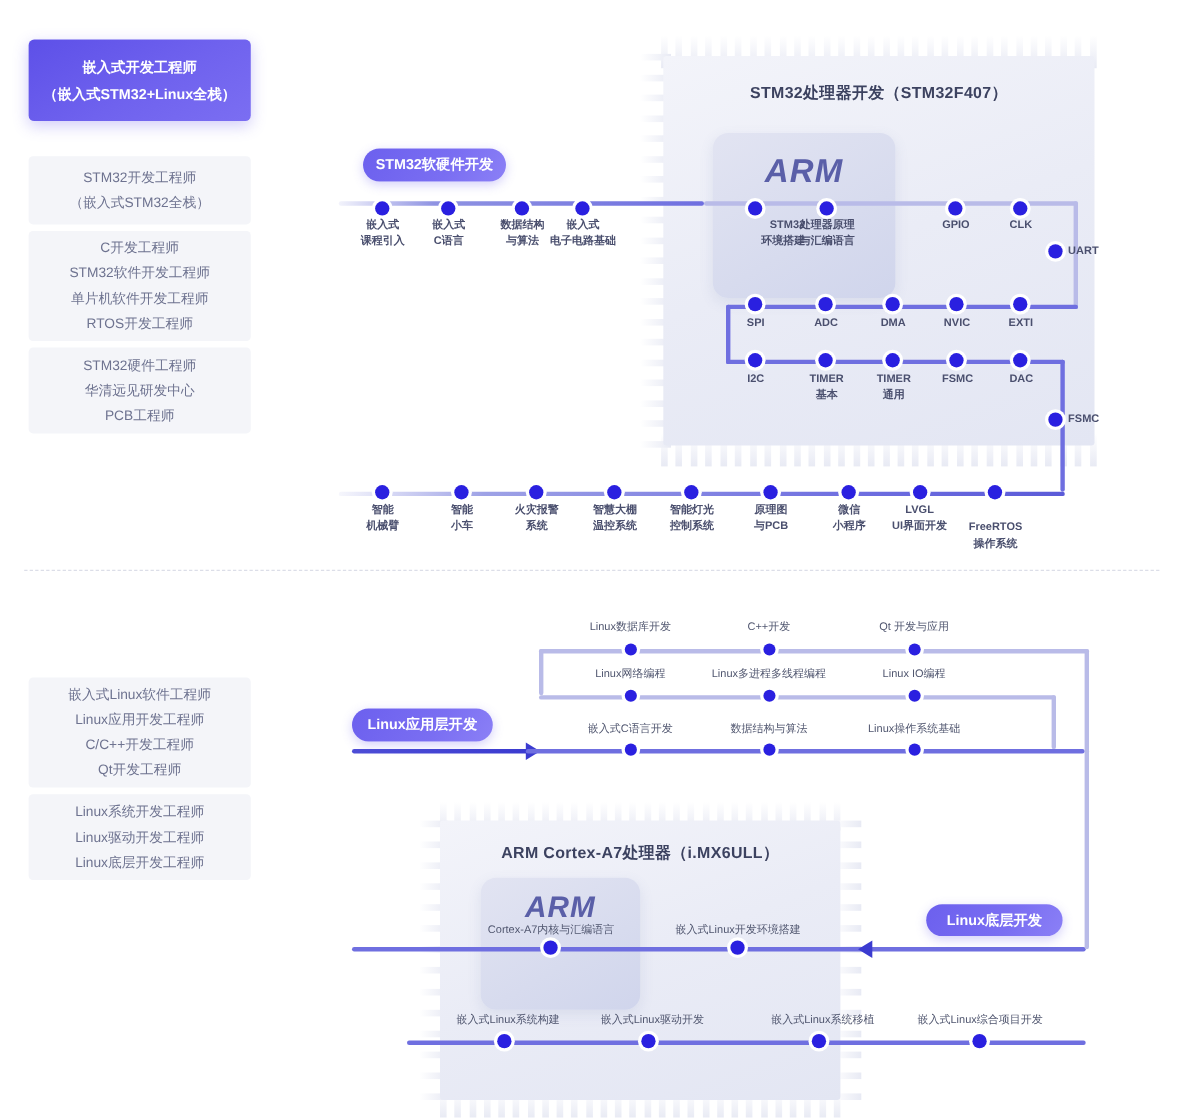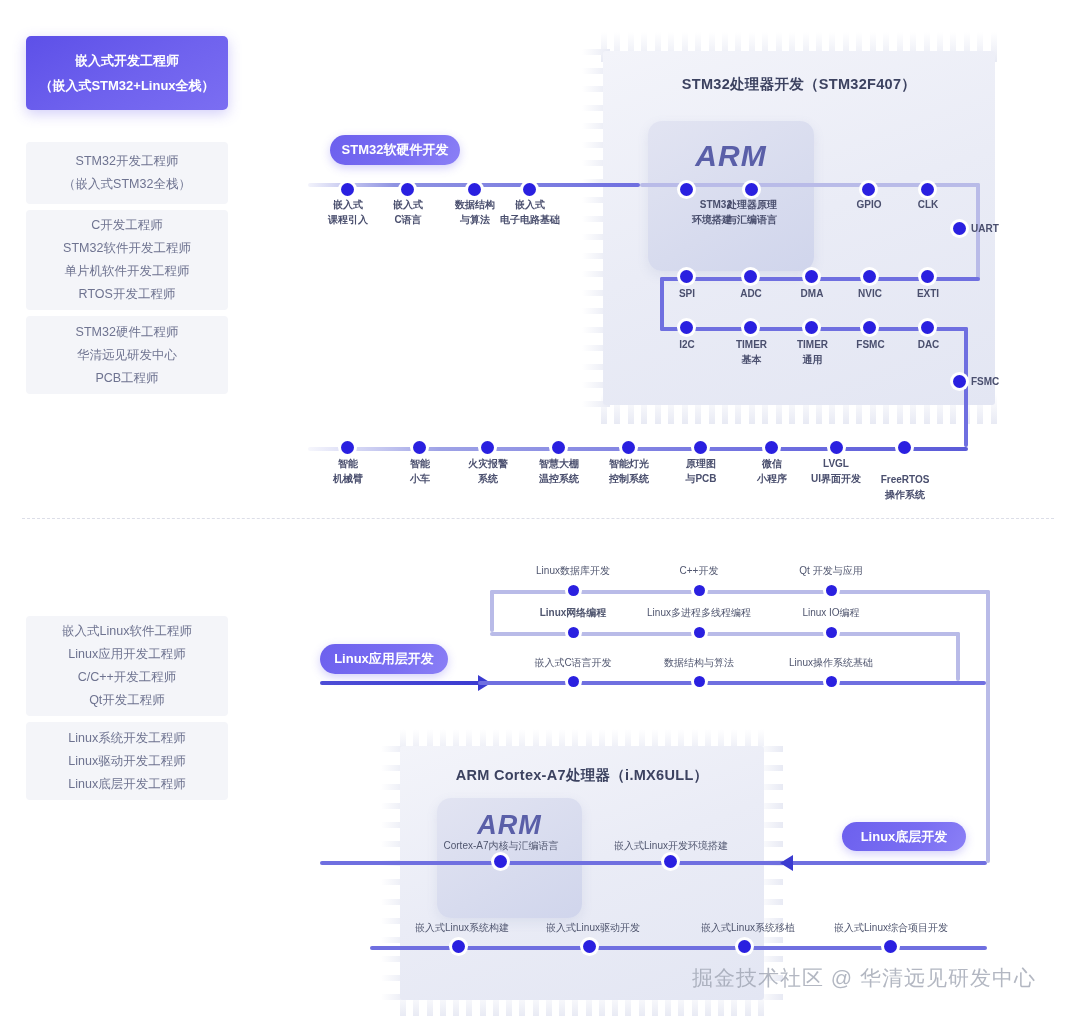--- a/index.html
+++ b/index.html
@@ -339,21 +339,21 @@
   <div class="rail h" style="left:478px;top:681px;width:508px;"></div>
 
   <div class="node sm" style="left:568px;top:585px;"></div>
   <div class="nlabel thin" style="left:498px;top:563px;width:150px;">Linux数据库开发</div>
   <div class="node sm" style="left:694px;top:585px;"></div>
   <div class="nlabel thin" style="left:634px;top:563px;width:130px;">C++开发</div>
   <div class="node sm" style="left:826px;top:585px;"></div>
   <div class="nlabel thin" style="left:761px;top:563px;width:140px;">Qt 开发与应用</div>
 
   <div class="node sm" style="left:568px;top:627px;"></div>
-  <div class="nlabel thin" style="left:503px;top:605px;width:140px;font-weight:bold;">Linux网络编程</div>
+  <div class="nlabel thin" style="left:503px;top:605px;width:140px;">Linux网络编程</div>
   <div class="node sm" style="left:694px;top:627px;"></div>
   <div class="nlabel thin" style="left:609px;top:605px;width:180px;">Linux多进程多线程编程</div>
   <div class="node sm" style="left:826px;top:627px;"></div>
   <div class="nlabel thin" style="left:766px;top:605px;width:130px;">Linux IO编程</div>
 
   <div class="node sm" style="left:568px;top:676px;"></div>
   <div class="nlabel thin" style="left:498px;top:655px;width:150px;">嵌入式C语言开发</div>
   <div class="node sm" style="left:694px;top:676px;"></div>
   <div class="nlabel thin" style="left:634px;top:655px;width:130px;">数据结构与算法</div>
   <div class="node sm" style="left:826px;top:676px;"></div>
@@ -472,14 +472,13 @@
   <div class="rail h" style="left:370px;top:946px;width:617px;"></div>
   <div class="node" style="left:452px;top:940px;"></div>
   <div class="nlabel thin" style="left:388px;top:920px;width:148px;">嵌入式Linux系统构建</div>
   <div class="node" style="left:583px;top:940px;"></div>
   <div class="nlabel thin" style="left:519px;top:920px;width:148px;">嵌入式Linux驱动开发</div>
   <div class="node" style="left:738px;top:940px;"></div>
   <div class="nlabel thin" style="left:674px;top:920px;width:148px;">嵌入式Linux系统移植</div>
   <div class="node" style="left:884px;top:940px;"></div>
   <div class="nlabel thin" style="left:806px;top:920px;width:170px;">嵌入式Linux综合项目开发</div>
 
-  <div class="watermark">掘金技术社区 @ 华清远见研发中心</div>
 </div>
 
 </body></html>

